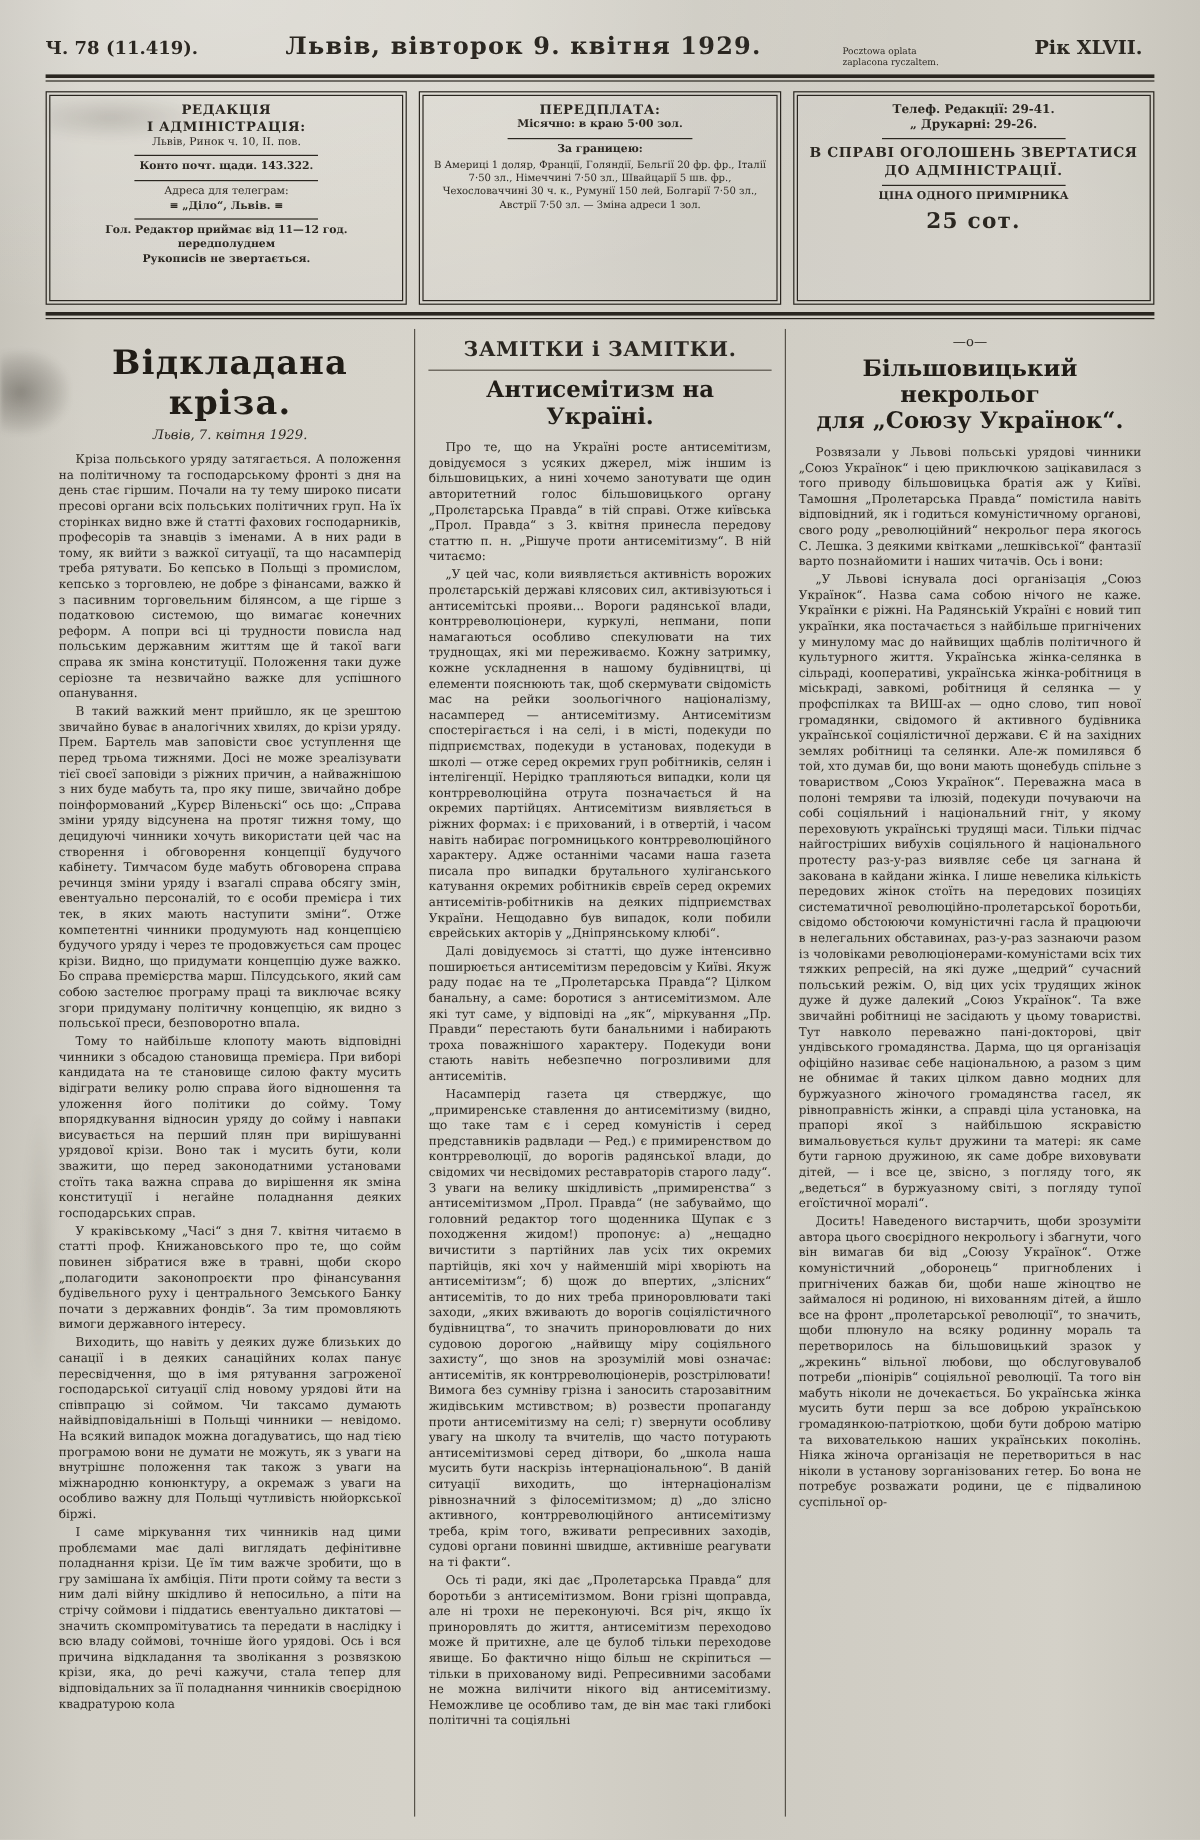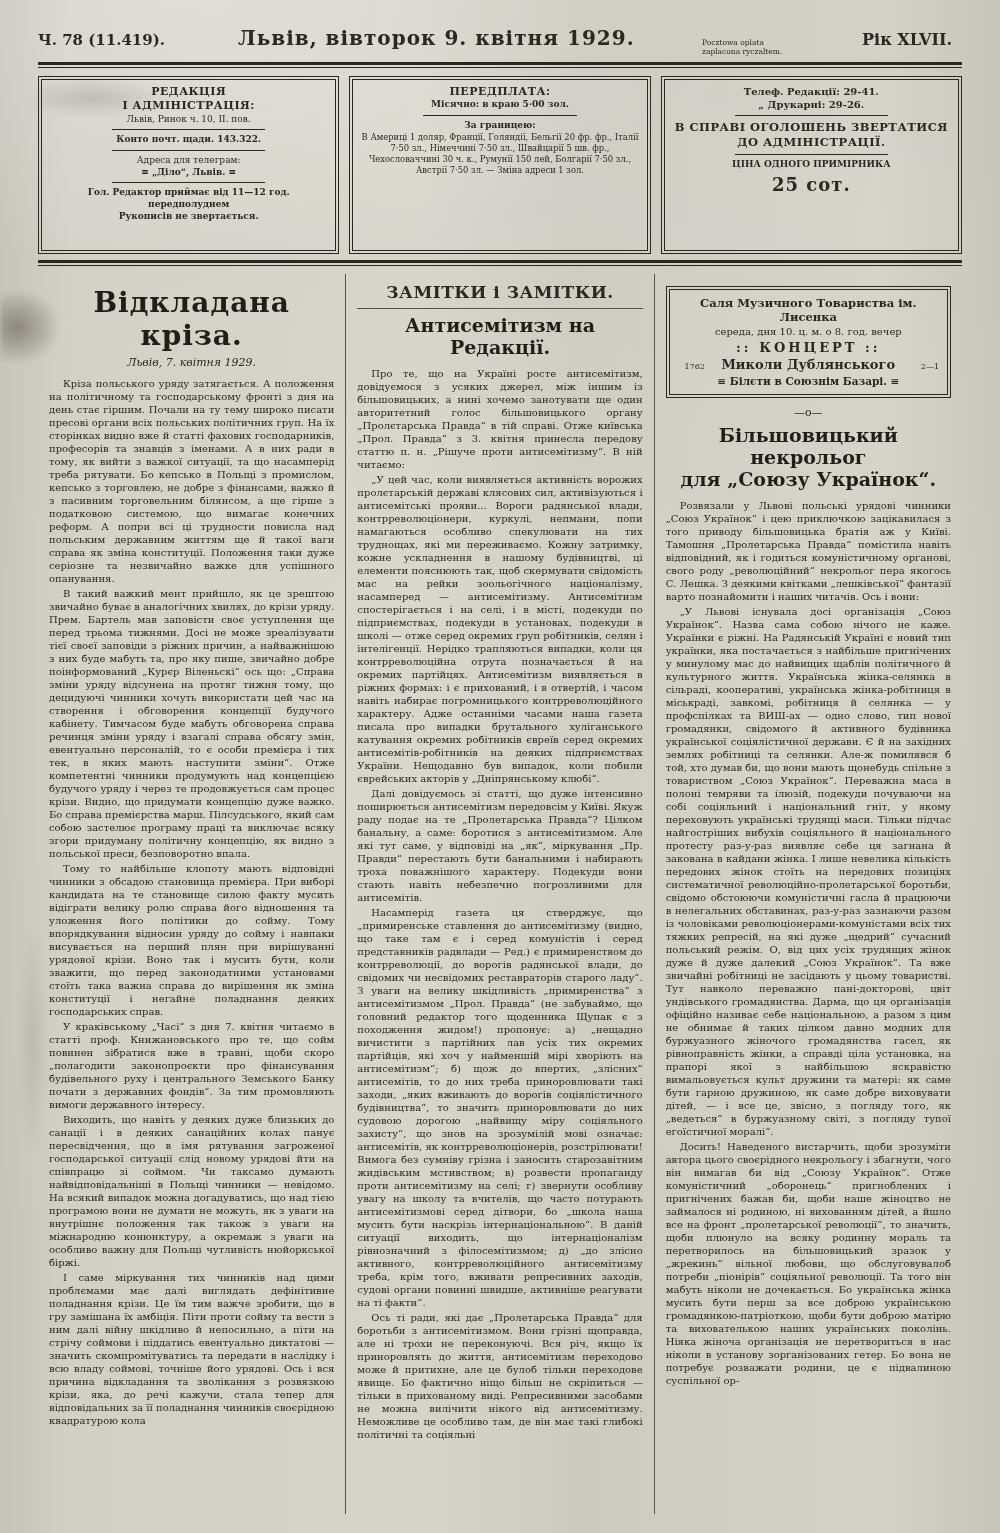--- a/index.html
+++ b/index.html
@@ -145,42 +145,31 @@
           <p class="para">В такий важкий мент прийшло, як це зрештою звичайно буває в аналогічних хвилях, до крізи уряду. Прем. Бартель мав заповісти своє уступлення ще перед трьома тижнями. Досі не може зреалізувати тієї своєї заповіди з ріжних причин, а найважнішою з них буде мабуть та, про яку пише, звичайно добре поінформований „Курєр Віленьскі“ ось що: „Справа зміни уряду відсунена на протяг тижня тому, що децидуючі чинники хочуть використати цей час на створення і обговорення концепції будучого кабінету. Тимчасом буде мабуть обговорена справа речинця зміни уряду і взагалі справа обсягу змін, евентуально персоналій, то є особи премієра і тих тек, в яких мають наступити зміни“. Отже компетентні чинники продумують над концепцією будучого уряду і через те продовжується сам процес крізи. Видно, що придумати концепцію дуже важко. Бо справа премієрства марш. Пілсудського, який сам собою застелює програму праці та виключає всяку згори придуману політичну концепцію, як видно з польської преси, безповоротно впала.</p>
           <p class="para">Тому то найбільше клопоту мають відповідні чинники з обсадою становища премієра. При виборі кандидата на те становище силою факту мусить відіграти велику ролю справа його відношення та уложення його політики до сойму. Тому впорядкування відносин уряду до сойму і навпаки висувається на перший плян при вирішуванні урядової крізи. Воно так і мусить бути, коли зважити, що перед законодатними установами стоїть така важна справа до вирішення як зміна конституції і негайне поладнання деяких господарських справ.</p>
           <p class="para">У краківському „Часі“ з дня 7. квітня читаємо в статті проф. Книжановського про те, що сойм повинен зібратися вже в травні, щоби скоро „полагодити законопроєкти про фінансування будівельного руху і центрального Земського Банку почати з державних фондів“. За тим промовляють вимоги державного інтересу.</p>
           <p class="para">Виходить, що навіть у деяких дуже близьких до санації і в деяких санаційних колах панує пересвідчення, що в імя рятування загроженої господарської ситуації слід новому урядові йти на співпрацю зі соймом. Чи таксамо думають найвідповідальніші в Польщі чинники — невідомо. На всякий випадок можна догадуватись, що над тією програмою вони не думати не можуть, як з уваги на внутрішнє положення так також з уваги на міжнародню конюнктуру, а окремаж з уваги на особливо важну для Польщі чутливість нюйоркської біржі.</p>
           <p class="para">І саме міркування тих чинників над цими проблємами має далі виглядать дефінітивне поладнання крізи. Це їм тим важче зробити, що в гру замішана їх амбіція. Піти проти сойму та вести з ним далі війну шкідливо й непосильно, а піти на стрічу соймови і піддатись евентуально диктатові — значить скомпромітуватись та передати в наслідку і всю владу соймові, точніше його урядові. Ось і вся причина відкладання та зволікання з розвязкою крізи, яка, до речі кажучи, стала тепер для відповідальних за її поладнання чинників своєрідною квадратурою кола</p>
         </div>
     </section>
 
     <section class="col">
       <h2 class="section-header">ЗАМІТКИ і ЗАМІТКИ.</h2>
-      <h3 class="headline-md">Антисемітизм на Редакції.</h3>
+      <h3 class="headline-md">Антисемітизм на Україні.</h3>
       <div class="body-text">
           <p class="para">Про те, що на Україні росте антисемітизм, довідуємося з усяких джерел, між іншим із більшовицьких, а нині хочемо занотувати ще один авторитетний голос більшовицького органу „Пролєтарська Правда“ в тій справі. Отже київська „Прол. Правда“ з 3. квітня принесла передову статтю п. н. „Рішуче проти антисемітизму“. В ній читаємо:</p>
           <p class="para">„У цей час, коли виявляється активність ворожих пролєтарській державі клясових сил, активізуються і антисемітські прояви... Вороги радянської влади, контрреволюціонери, куркулі, непмани, попи намагаються особливо спекулювати на тих труднощах, які ми переживаємо. Кожну затримку, кожне ускладнення в нашому будівництві, ці елементи пояснюють так, щоб скермувати свідомість мас на рейки зоольогічного націоналізму, насамперед — антисемітизму. Антисемітизм спостерігається і на селі, і в місті, подекуди по підприємствах, подекуди в установах, подекуди в школі — отже серед окремих груп робітників, селян і інтелігенції. Нерідко трапляються випадки, коли ця контрреволюційна отрута позначається й на окремих партійцях. Антисемітизм виявляється в ріжних формах: і є прихований, і в отвертій, і часом навіть набирає погромницького контрреволюційного характеру. Адже останніми часами наша газета писала про випадки брутального хуліганського катування окремих робітників євреїв серед окремих антисемітів-робітників на деяких підприємствах України. Нещодавно був випадок, коли побили єврейських акторів у „Дніпрянському клюбі“.</p>
           <p class="para">Далі довідуємось зі статті, що дуже інтенсивно поширюється антисемітизм передовсім у Київі. Якуж раду подає на те „Пролетарська Правда“? Цілком банальну, а саме: боротися з антисемітизмом. Але які тут саме, у відповіді на „як“, міркування „Пр. Правди“ перестають бути банальними і набирають троха поважнішого характеру. Подекуди вони стають навіть небезпечно погрозливими для антисемітів.</p>
           <p class="para">Насамперід газета ця стверджує, що „примиренське ставлення до антисемітизму (видно, що таке там є і серед комуністів і серед представників радвлади — Ред.) є примиренством до контрреволюції, до ворогів радянської влади, до свідомих чи несвідомих реставраторів старого ладу“. З уваги на велику шкідливість „примиренства“ з антисемітизмом „Прол. Правда“ (не забуваймо, що головний редактор того щоденника Щупак є з походження жидом!) пропонує: а) „нещадно вичистити з партійних лав усіх тих окремих партійців, які хоч у найменшій мірі хворіють на антисемітизм“; б) щож до впертих, „злісних“ антисемітів, то до них треба приноровлювати такі заходи, „яких вживають до ворогів соціялістичного будівництва“, то значить приноровлювати до них судовою дорогою „найвищу міру соціяльного захисту“, що знов на зрозумілій мові означає: антисемітів, як контрреволюціонерів, розстрілювати! Вимога без сумніву грізна і заносить старозавітним жидівським мстивством; в) розвести пропаганду проти антисемітизму на селі; г) звернути особливу увагу на школу та вчителів, що часто потурають антисемітизмові серед дітвори, бо „школа наша мусить бути наскрізь інтернаціональною“. В даній ситуації виходить, що інтернаціоналізм рівнозначний з філосемітизмом; д) „до злісно активного, контрреволюційного антисемітизму треба, крім того, вживати репресивних заходів, судові органи повинні швидше, активніше реагувати на ті факти“.</p>
           <p class="para">Ось ті ради, які дає „Пролетарська Правда“ для боротьби з антисемітизмом. Вони грізні щоправда, але ні трохи не переконуючі. Вся річ, якщо їх приноровлять до життя, антисемітизм переходово може й притихне, але це булоб тільки переходове явище. Бо фактично ніщо більш не скріпиться — тільки в прихованому виді. Репресивними засобами не можна вилічити нікого від антисемітизму. Неможливе це особливо там, де він має такі глибокі політичні та соціяльні</p>
         </div>
     </section>
 
     <section class="col">
-      <div class="ad-box">
-        <div class="ad-venue">Саля Музичного Товариства ім. Лисенка</div>
-        <div class="ad-datetime">середа, дня 10. ц. м. о 8. год. вечер</div>
-        <div class="ad-event">:: КОНЦЕРТ ::</div>
-        <div class="ad-row">
-          <span class="ad-num">1762</span>
-          <span class="ad-performer">Миколи Дублянського</span>
-          <span class="ad-num r">2—1</span>
-        </div>
-        <div class="ad-tickets">≡ Білєти в Союзнім Базарі. ≡</div>
-      </div>
 
       <div class="separator">—о—</div>
 
       <h3 class="headline-md">
         <span>Більшовицький некрольог</span><br>
         <span>для „Союзу Українок“.</span>
       </h3>
       <div class="body-text">
           <p class="para">Розвязали у Львові польські урядові чинники „Союз Українок“ і цею приключкою зацікавилася з того приводу більшовицька братія аж у Київі. Тамошня „Пролетарська Правда“ помістила навіть відповідний, як і годиться комуністичному органові, свого роду „революційний“ некрольог пера якогось С. Лешка. З деякими квітками „лешківської“ фантазії варто познайомити і наших читачів. Ось і вони:</p>
           <p class="para">„У Львові існувала досі організація „Союз Українок“. Назва сама собою нічого не каже. Українки є ріжні. На Радянській Україні є новий тип українки, яка постачається з найбільше пригнічених у минулому мас до найвищих щаблів політичного й культурного життя. Українська жінка-селянка в сільраді, кооперативі, українська жінка-робітниця в міськраді, завкомі, робітниця й селянка — у профспілках та ВИШ-ах — одно слово, тип нової громадянки, свідомого й активного будівника української соціялістичної держави. Є й на західних землях робітниці та селянки. Але-ж помилявся б той, хто думав би, що вони мають щонебудь спільне з товариством „Союз Українок“. Переважна маса в полоні темряви та ілюзій, подекуди почуваючи на собі соціяльний і національний гніт, у якому переховують українські трудящі маси. Тільки підчас найгостріших вибухів соціяльного й національного протесту раз-у-раз виявляє себе ця загнана й закована в кайдани жінка. І лише невелика кількість передових жінок стоїть на передових позиціях систематичної революційно-пролетарської боротьби, свідомо обстоюючи комуністичні гасла й працюючи в нелегальних обставинах, раз-у-раз зазнаючи разом із чоловіками революціонерами-комуністами всіх тих тяжких репресій, на які дуже „щедрий“ сучасний польський режім. О, від цих усіх трудящих жінок дуже й дуже далекий „Союз Українок“. Та вже звичайні робітниці не засідають у цьому товаристві. Тут навколо переважно пані-докторові, цвіт ундівського громадянства. Дарма, що ця організація офіційно називає себе національною, а разом з цим не обнимає й таких цілком давно модних для буржуазного жіночого громадянства гасел, як рівноправність жінки, а справді ціла установка, на прапорі якої з найбільшою яскравістю вимальовується культ дружини та матері: як саме бути гарною дружиною, як саме добре виховувати дітей, — і все це, звісно, з погляду того, як „ведеться“ в буржуазному світі, з погляду тупої егоїстичної моралі“.</p>

